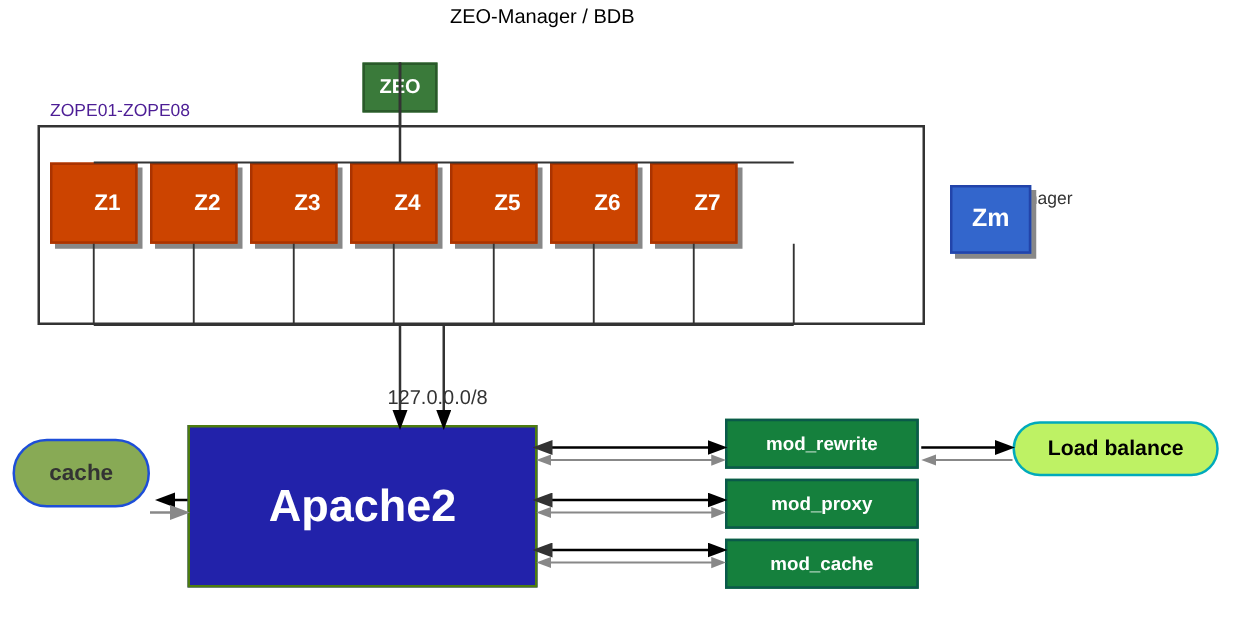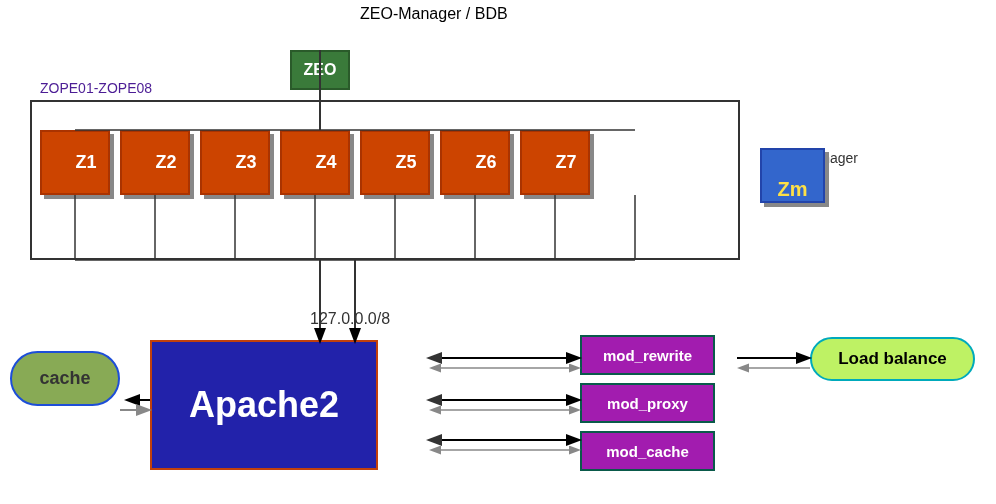--- a/index.html
+++ b/index.html
@@ -98,23 +98,23 @@
     }
 
     
     .zm-box {
       position: absolute;
       top: 148px;
       left: 760px;
       width: 65px;
       height: 55px;
       background: #3366cc;
-      color: #fde047;
-      display: flex;
-      align-items: flex-end;
+      color: #ffffff;
+      display: flex;
+      align-items: center;
       justify-content: center;
       font-size: 20px;
       font-weight: bold;
       border: 2px solid #2244aa;
       box-shadow: 4px 4px 0px #888;
     }
 
     
     .ip-label {
       position: absolute;
@@ -122,30 +122,30 @@
       left: 310px;
       font-size: 16px;
       color: #333;
     }
 
     
     .apache-box {
       position: absolute;
       top: 340px;
       left: 150px;
-      width: 228px;
+      width: 280px;
       height: 130px;
       background: #2222aa;
       color: white;
       display: flex;
       align-items: center;
       justify-content: center;
       font-size: 36px;
       font-weight: bold;
-      border: 2px solid #c2410c;
+      border: 2px solid #4d7c0f;
     }
 
     
     .cache-box {
       position: absolute;
       top: 351px;
       left: 10px;
       width: 110px;
       height: 55px;
       background: #88aa55;
@@ -163,23 +163,23 @@
     .mod-boxes {
       position: absolute;
       top: 335px;
       left: 580px;
       display: flex;
       flex-direction: column;
       gap: 8px;
     }
 
     .mod-box {
-      width: 135px;
+      width: 155px;
       height: 40px;
-      background: #a21caf;
+      background: #15803d;
       color: white;
       display: flex;
       align-items: center;
       justify-content: center;
       font-size: 15px;
       font-weight: bold;
       border: 2px solid #0a5a4a;
       text-align: right;
     }
 

